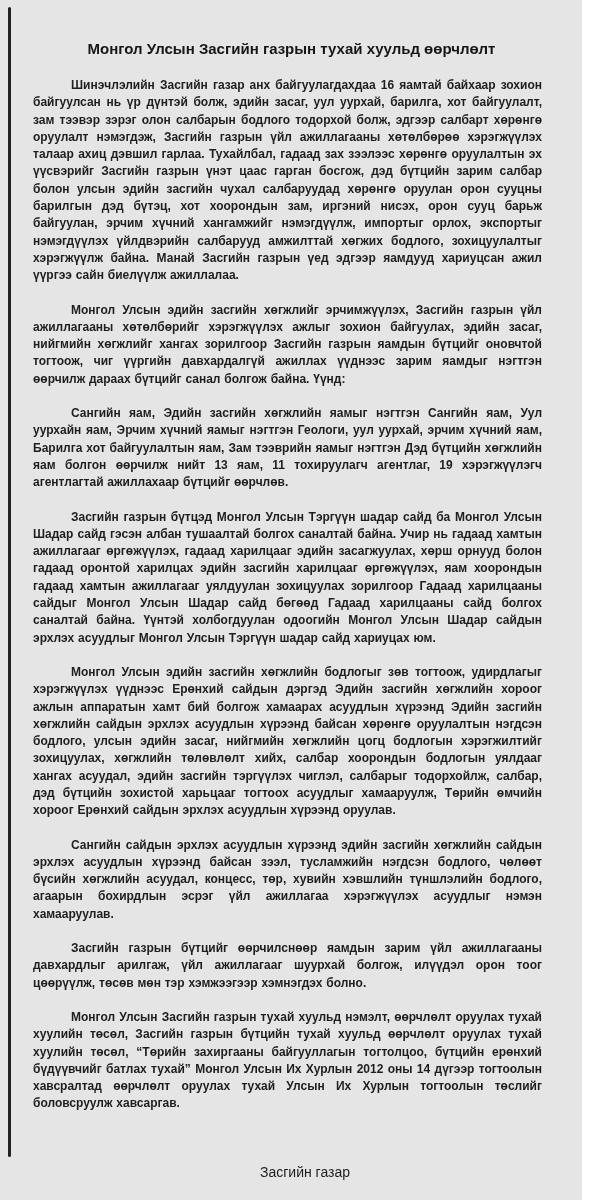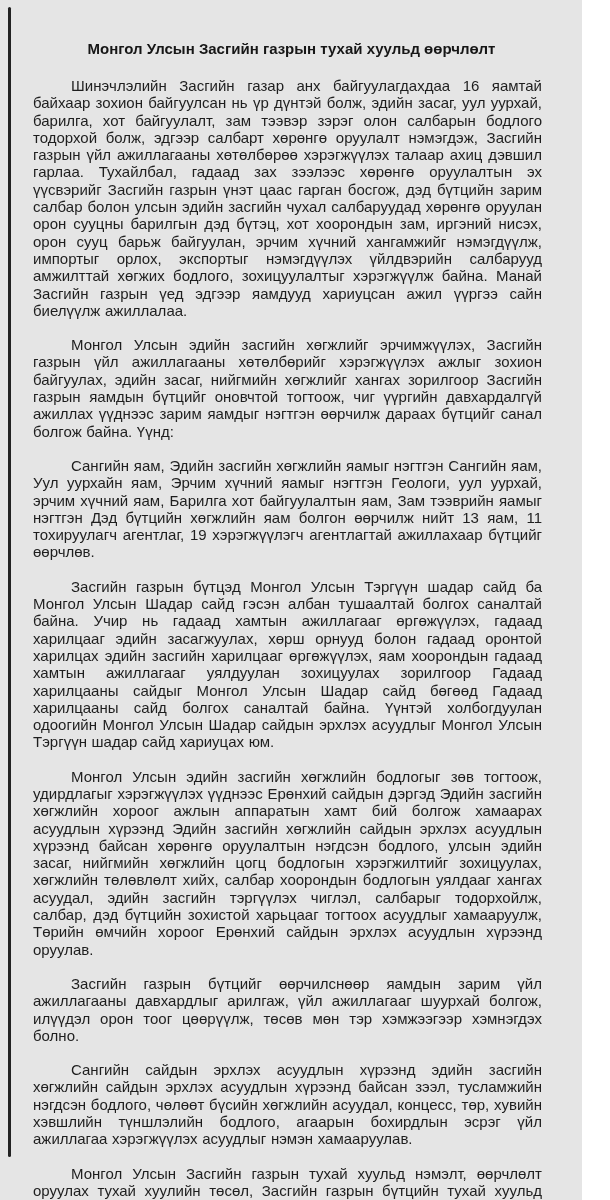--- a/index.html
+++ b/index.html
@@ -36,25 +36,26 @@
     margin: 0 0 20px 0;
     font-size: 15px;
     font-weight: bold;
     line-height: 17px;
     text-align: center;
     color: #161616;
   }
   .doc-title .tl { display: block; }
   .body-text p {
     margin: 0 8px 17px 0;
-    font-size: 15px;
+    font-size: 12px;
     line-height: 17.3px;
     text-align: justify;
     text-indent: 38px;
     word-spacing: 0.5px;
+    font-weight: bold;
   }
   .signature {
     position: absolute;
     left: 0;
     width: 610px;
     top: 1164px;
     text-align: center;
     font-size: 14px;
     color: #1e1e1e;
   }
@@ -71,21 +72,22 @@
     <h1 class="doc-title">
       <span class="tl">Монгол Улсын Засгийн газрын тухай хуульд өөрчлөлт</span>
     </h1>
 
     <div class="body-text">
       <p>Шинэчлэлийн Засгийн газар анх байгуулагдахдаа 16 яамтай байхаар зохион байгуулсан нь үр дүнтэй болж, эдийн засаг, уул уурхай, барилга, хот байгуулалт, зам тээвэр зэрэг олон салбарын бодлого тодорхой болж, эдгээр салбарт хөрөнгө оруулалт нэмэгдэж, Засгийн газрын үйл ажиллагааны хөтөлбөрөө хэрэгжүүлэх талаар ахиц дэвшил гарлаа. Тухайлбал, гадаад зах зээлээс хөрөнгө оруулалтын эх үүсвэрийг Засгийн газрын үнэт цаас гарган босгож, дэд бүтцийн зарим салбар болон улсын эдийн засгийн чухал салбаруудад хөрөнгө оруулан орон сууцны барилгын дэд бүтэц, хот хоорондын зам, иргэний нисэх, орон сууц барьж байгуулан, эрчим хүчний хангамжийг нэмэгдүүлж, импортыг орлох, экспортыг нэмэгдүүлэх үйлдвэрийн салбарууд амжилттай хөгжих бодлого, зохицуулалтыг хэрэгжүүлж байна. Манай Засгийн газрын үед эдгээр яамдууд хариуцсан ажил үүргээ сайн биелүүлж ажиллалаа.</p>
       <p>Монгол Улсын эдийн засгийн хөгжлийг эрчимжүүлэх, Засгийн газрын үйл ажиллагааны хөтөлбөрийг хэрэгжүүлэх ажлыг зохион байгуулах, эдийн засаг, нийгмийн хөгжлийг хангах зорилгоор Засгийн газрын яамдын бүтцийг оновчтой тогтоож, чиг үүргийн давхардалгүй ажиллах үүднээс зарим яамдыг нэгтгэн өөрчилж дараах бүтцийг санал болгож байна. Үүнд:</p>
       <p>Сангийн яам, Эдийн засгийн хөгжлийн яамыг нэгтгэн Сангийн яам, Уул уурхайн яам, Эрчим хүчний яамыг нэгтгэн Геологи, уул уурхай, эрчим хүчний яам, Барилга хот байгуулалтын яам, Зам тээврийн яамыг нэгтгэн Дэд бүтцийн хөгжлийн яам болгон өөрчилж нийт 13 яам, 11 тохируулагч агентлаг, 19 хэрэгжүүлэгч агентлагтай ажиллахаар бүтцийг өөрчлөв.</p>
       <p>Засгийн газрын бүтцэд Монгол Улсын Тэргүүн шадар сайд ба Монгол Улсын Шадар сайд гэсэн албан тушаалтай болгох саналтай байна. Учир нь гадаад хамтын ажиллагааг өргөжүүлэх, гадаад харилцааг эдийн засагжуулах, хөрш орнууд болон гадаад оронтой харилцах эдийн засгийн харилцааг өргөжүүлэх, яам хоорондын гадаад хамтын ажиллагааг уялдуулан зохицуулах зорилгоор Гадаад харилцааны сайдыг Монгол Улсын Шадар сайд бөгөөд Гадаад харилцааны сайд болгох саналтай байна. Үүнтэй холбогдуулан одоогийн Монгол Улсын Шадар сайдын эрхлэх асуудлыг Монгол Улсын Тэргүүн шадар сайд хариуцах юм.</p>
       <p>Монгол Улсын эдийн засгийн хөгжлийн бодлогыг зөв тогтоож, удирдлагыг хэрэгжүүлэх үүднээс Ерөнхий сайдын дэргэд Эдийн засгийн хөгжлийн хороог ажлын аппаратын хамт бий болгож хамаарах асуудлын хүрээнд Эдийн засгийн хөгжлийн сайдын эрхлэх асуудлын хүрээнд байсан хөрөнгө оруулалтын нэгдсэн бодлого, улсын эдийн засаг, нийгмийн хөгжлийн цогц бодлогын хэрэгжилтийг зохицуулах, хөгжлийн төлөвлөлт хийх, салбар хоорондын бодлогын уялдааг хангах асуудал, эдийн засгийн тэргүүлэх чиглэл, салбарыг тодорхойлж, салбар, дэд бүтцийн зохистой харьцааг тогтоох асуудлыг хамааруулж, Төрийн өмчийн хороог  Ерөнхий сайдын эрхлэх асуудлын хүрээнд оруулав.</p>
+      <p>Сангийн сайдын эрхлэх асуудлын хүрээнд эдийн засгийн хөгжлийн сайдын эрхлэх асуудлын хүрээнд байсан зээл, тусламжийн нэгдсэн бодлого, чөлөөт бүсийн хөгжлийн асуудал, концесс, төр, хувийн хэвшлийн түншлэлийн бодлого, агаарын бохирдлын эсрэг үйл ажиллагаа хэрэгжүүлэх асуудлыг нэмэн хамааруулав.</p>
       <p>Засгийн газрын бүтцийг өөрчилснөөр яамдын зарим үйл ажиллагааны давхардлыг арилгаж, үйл ажиллагааг шуурхай болгож, илүүдэл орон тоог цөөрүүлж, төсөв мөн тэр хэмжээгээр хэмнэгдэх болно.</p>
-      <p>Сангийн сайдын эрхлэх асуудлын хүрээнд эдийн засгийн хөгжлийн сайдын эрхлэх асуудлын хүрээнд байсан зээл, тусламжийн нэгдсэн бодлого, чөлөөт бүсийн хөгжлийн асуудал, концесс, төр, хувийн хэвшлийн түншлэлийн бодлого, агаарын бохирдлын эсрэг үйл ажиллагаа хэрэгжүүлэх асуудлыг нэмэн хамааруулав.</p>
       <p>Монгол Улсын Засгийн газрын тухай хуульд нэмэлт, өөрчлөлт оруулах тухай хуулийн төсөл, Засгийн газрын бүтцийн тухай хуульд өөрчлөлт оруулах тухай хуулийн төсөл, “Төрийн захиргааны байгууллагын тогтолцоо, бүтцийн ерөнхий бүдүүвчийг батлах тухай” Монгол Улсын Их Хурлын 2012 оны 14 дүгээр тогтоолын хавсралтад өөрчлөлт оруулах тухай Улсын Их Хурлын тогтоолын төслийг боловсруулж хавсаргав.</p>
     </div>
 
   </div>
 
+  <div class="signature">Засгийн газар</div>
 
 </div>
 
 </body></html>

